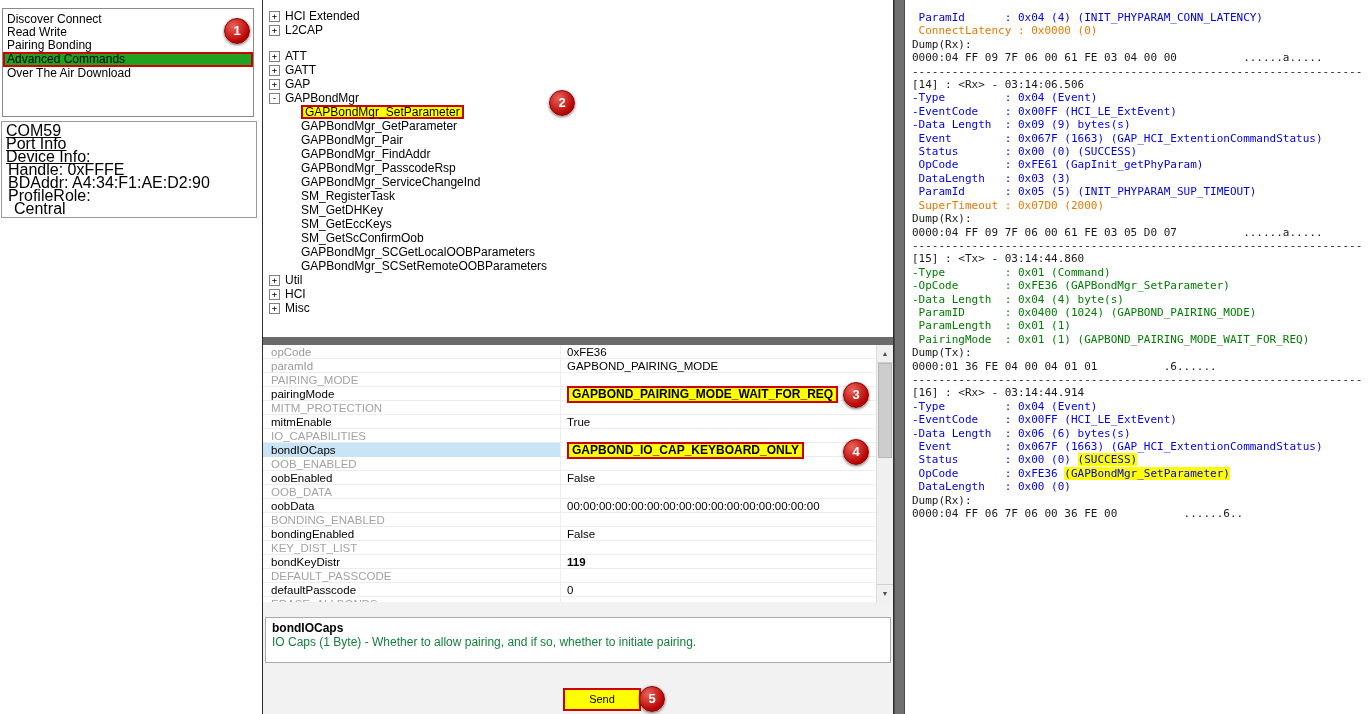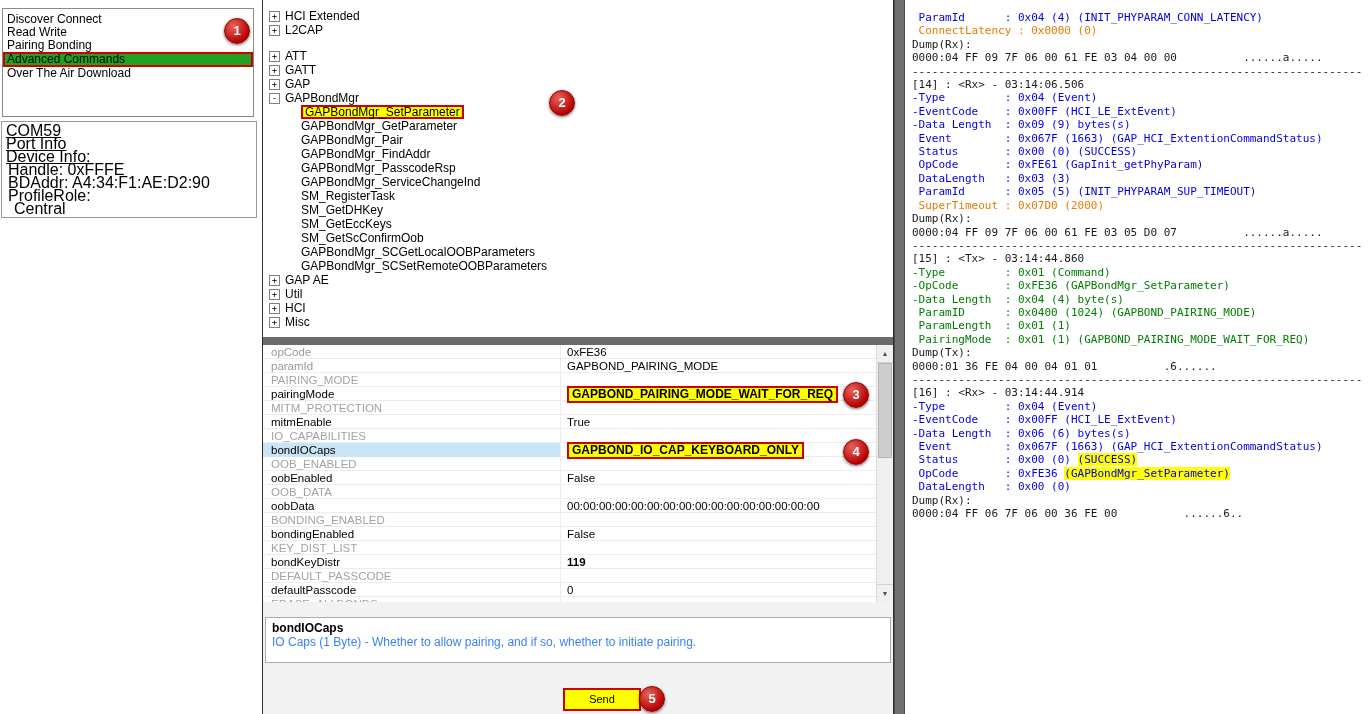--- a/index.html
+++ b/index.html
@@ -37,21 +37,21 @@
   .val-hl{display:inline-block;background:#ffff00;border:2px solid #d00000;font-weight:bold;padding:1px 3px;line-height:11px;font-size:12px;position:relative;z-index:6;margin-top:-2px;}
   #grid-scrollbar{position:absolute;right:0;top:0;width:17px;height:257px;background:#f0f0f0;border-left:1px solid #dcdcdc;box-sizing:border-box;}
   .sb-btn{position:absolute;left:0;width:16px;height:17px;background:#f0f0f0;color:#505050;font-size:7px;line-height:17px;text-align:center;}
   .sb-btn.up{top:0;border-bottom:1px solid #d0d0d0;}
   .sb-btn.down{bottom:0;border-top:1px solid #d0d0d0;}
   .sb-thumb{position:absolute;left:1px;top:18px;width:14px;height:95px;background:#cdcdcd;border:1px solid #b5b5b5;box-sizing:border-box;}
 
   
   #desc-panel{position:absolute;left:2px;top:617px;width:626px;height:46px;border:1px solid #aaaaaa;background:#fff;box-sizing:border-box;padding:3px 6px;overflow:hidden;}
   #desc-title{font-size:12px;font-weight:bold;color:#000;line-height:14px;}
-  #desc-text{font-size:12px;color:#3b82f6;line-height:14px;}
+  #desc-text{font-size:12px;color:#15803d;line-height:14px;}
   #send-btn{position:absolute;left:300px;top:688px;width:78px;height:23px;background:#ffff00;border:2px solid #d00000;box-sizing:border-box;font-family:"Liberation Sans",sans-serif;font-size:11px;color:#000;text-align:center;line-height:19px;cursor:pointer;padding:0;}
 
   
   #v-splitter{position:absolute;left:894px;top:0;width:11px;height:714px;background:#707070;border-left:1px solid #4a4a4a;border-right:1px solid #4a4a4a;box-sizing:border-box;}
 
   
   #log-panel{position:absolute;left:905px;top:0;width:464px;height:714px;background:#fff;overflow:hidden;padding:11px 0 0 7px;box-sizing:border-box;}
   .log-line{font-family:"DejaVu Sans Mono",monospace;font-size:11px;line-height:13.4px;white-space:pre;}
   .c-blue{color:#0000e8;}
   .c-green{color:#007d00;}
@@ -103,21 +103,20 @@
         <div class="tree-item" style="padding-left: 38px;"><span class="tree-label">GAPBondMgr_Pair</span></div>
         <div class="tree-item" style="padding-left: 38px;"><span class="tree-label">GAPBondMgr_FindAddr</span></div>
         <div class="tree-item" style="padding-left: 38px;"><span class="tree-label">GAPBondMgr_PasscodeRsp</span></div>
         <div class="tree-item" style="padding-left: 38px;"><span class="tree-label">GAPBondMgr_ServiceChangeInd</span></div>
         <div class="tree-item" style="padding-left: 38px;"><span class="tree-label">SM_RegisterTask</span></div>
         <div class="tree-item" style="padding-left: 38px;"><span class="tree-label">SM_GetDHKey</span></div>
         <div class="tree-item" style="padding-left: 38px;"><span class="tree-label">SM_GetEccKeys</span></div>
         <div class="tree-item" style="padding-left: 38px;"><span class="tree-label">SM_GetScConfirmOob</span></div>
         <div class="tree-item" style="padding-left: 38px;"><span class="tree-label">GAPBondMgr_SCGetLocalOOBParameters</span></div>
         <div class="tree-item" style="padding-left: 38px;"><span class="tree-label">GAPBondMgr_SCSetRemoteOOBParameters</span></div>
-        <div class="tree-item" style="padding-left: 6px;"><span class="expander">+</span><span class="tree-label">GAP AE</span></div>
         <div class="tree-item" style="padding-left: 6px;"><span class="expander">+</span><span class="tree-label">Util</span></div>
         <div class="tree-item" style="padding-left: 6px;"><span class="expander">+</span><span class="tree-label">HCI</span></div>
         <div class="tree-item" style="padding-left: 6px;"><span class="expander">+</span><span class="tree-label">Misc</span></div>
       </div>
     <div id="h-splitter"></div>
 
     <div id="prop-grid">
       <div id="grid-rows">
           <div class="prop-row">
             <div class="prop-name gray">opCode</div>

